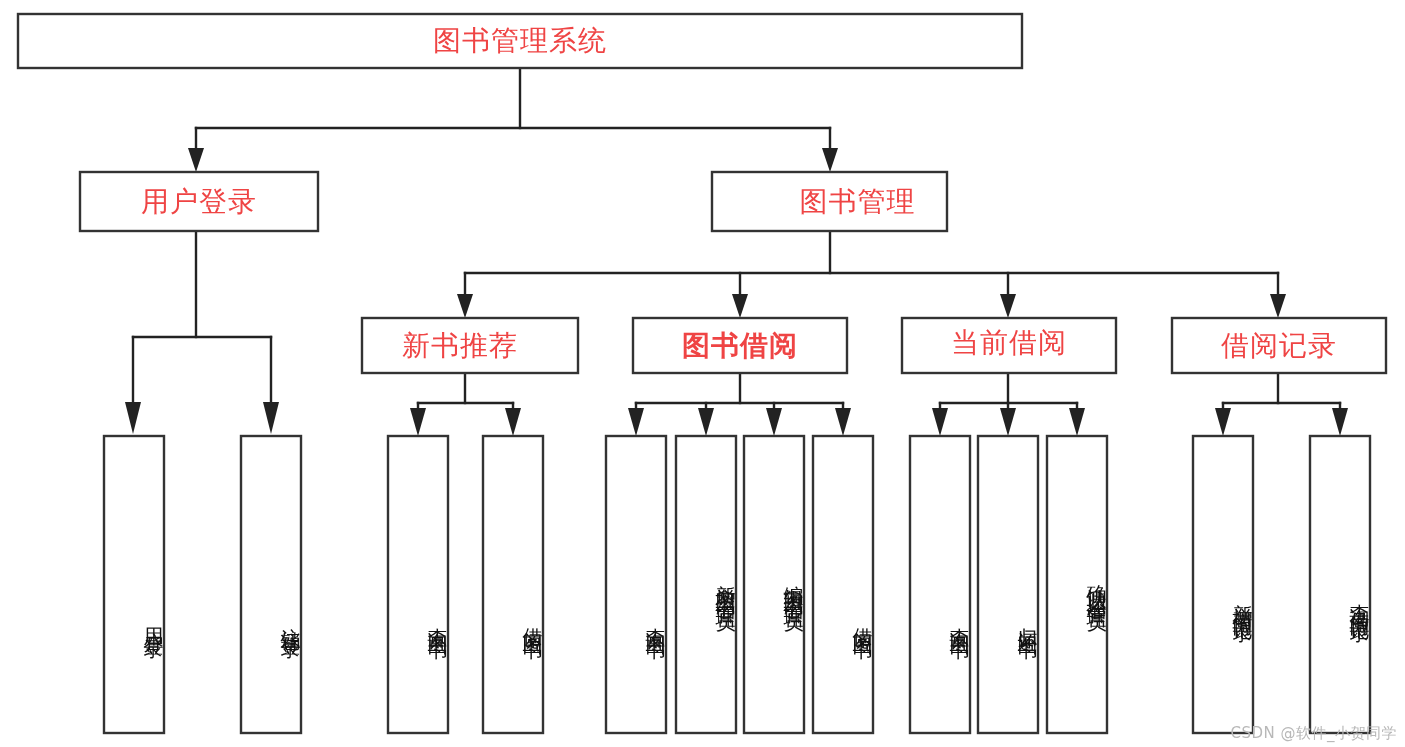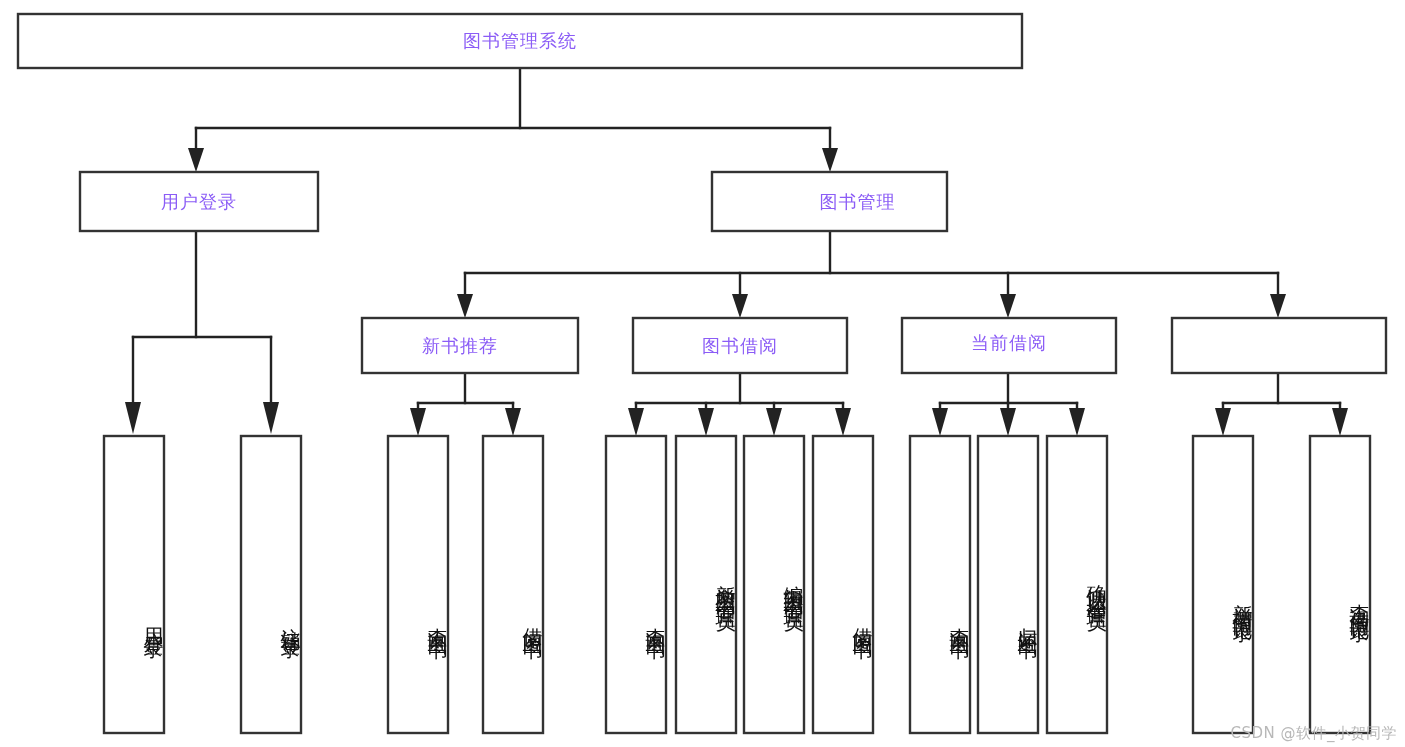--- a/index.html
+++ b/index.html
@@ -39,22 +39,22 @@
   }
   .arrow-head {
     fill: #222222;
     stroke: none;
   }
   .node-label-h {
     position: absolute;
     display: flex;
     align-items: center;
     justify-content: center;
-    color: #8b5cf6;
-    font-size: 18px;
+    color: #ef4444;
+    font-size: 28px;
     letter-spacing: 1px;
     white-space: nowrap;
     font-family: "DejaVu Sans", "Liberation Sans", sans-serif;
   }
   .node-label-v {
     position: absolute;
     display: flex;
     align-items: flex-start;
     justify-content: center;
     color: #111111;
@@ -188,22 +188,23 @@
     <rect class="node-box" x="1193" y="436" width="60" height="297"></rect>
     <rect class="node-box" x="1310" y="436" width="60" height="297"></rect>
   </svg>
 
   <div class="node-label-h" style="left:18px;  top:14px;  width:1004px; height:54px;">图书管理系统</div>
 
   <div class="node-label-h" style="left:80px;  top:172px; width:238px; height:59px;">用户登录</div>
   <div class="node-label-h" style="left:712px; top:172px; width:235px; height:59px;margin-left:28px;">图书管理</div>
 
   <div class="node-label-h" style="left:362px; top:318px; width:196px; height:55px;">新书推荐</div>
-  <div class="node-label-h" style="left:633px; top:318px; width:214px; height:55px;">图书借阅</div>
+  <div class="node-label-h" style="left:633px; top:318px; width:214px; height:55px;font-weight:bold;">图书借阅</div>
   <div class="node-label-h" style="left:902px; top:318px; width:214px; height:49px;border-radius:26px;">当前借阅</div>
+  <div class="node-label-h" style="left:1172px; top:318px; width:214px; height:55px;">借阅记录</div>
 
   <div class="node-label-v" style="left:104px; top:510px; width:60px; height:220px;">用户登录</div>
   <div class="node-label-v" style="left:241px; top:510px; width:60px; height:220px;">注销登录</div>
 
   <div class="node-label-v" style="left:388px; top:510px; width:60px; height:220px;">查询图书</div>
   <div class="node-label-v" style="left:483px; top:510px; width:60px; height:220px;">借阅图书</div>
 
   <div class="node-label-v" style="left:606px; top:510px; width:60px; height:220px;">查询图书</div>
   <div class="node-label-v" style="left:676px; top:444px; width:60px; height:286px;">新增图书（管理员）</div>
   <div class="node-label-v" style="left:744px; top:444px; width:60px; height:286px;">编辑图书（管理员）</div>

